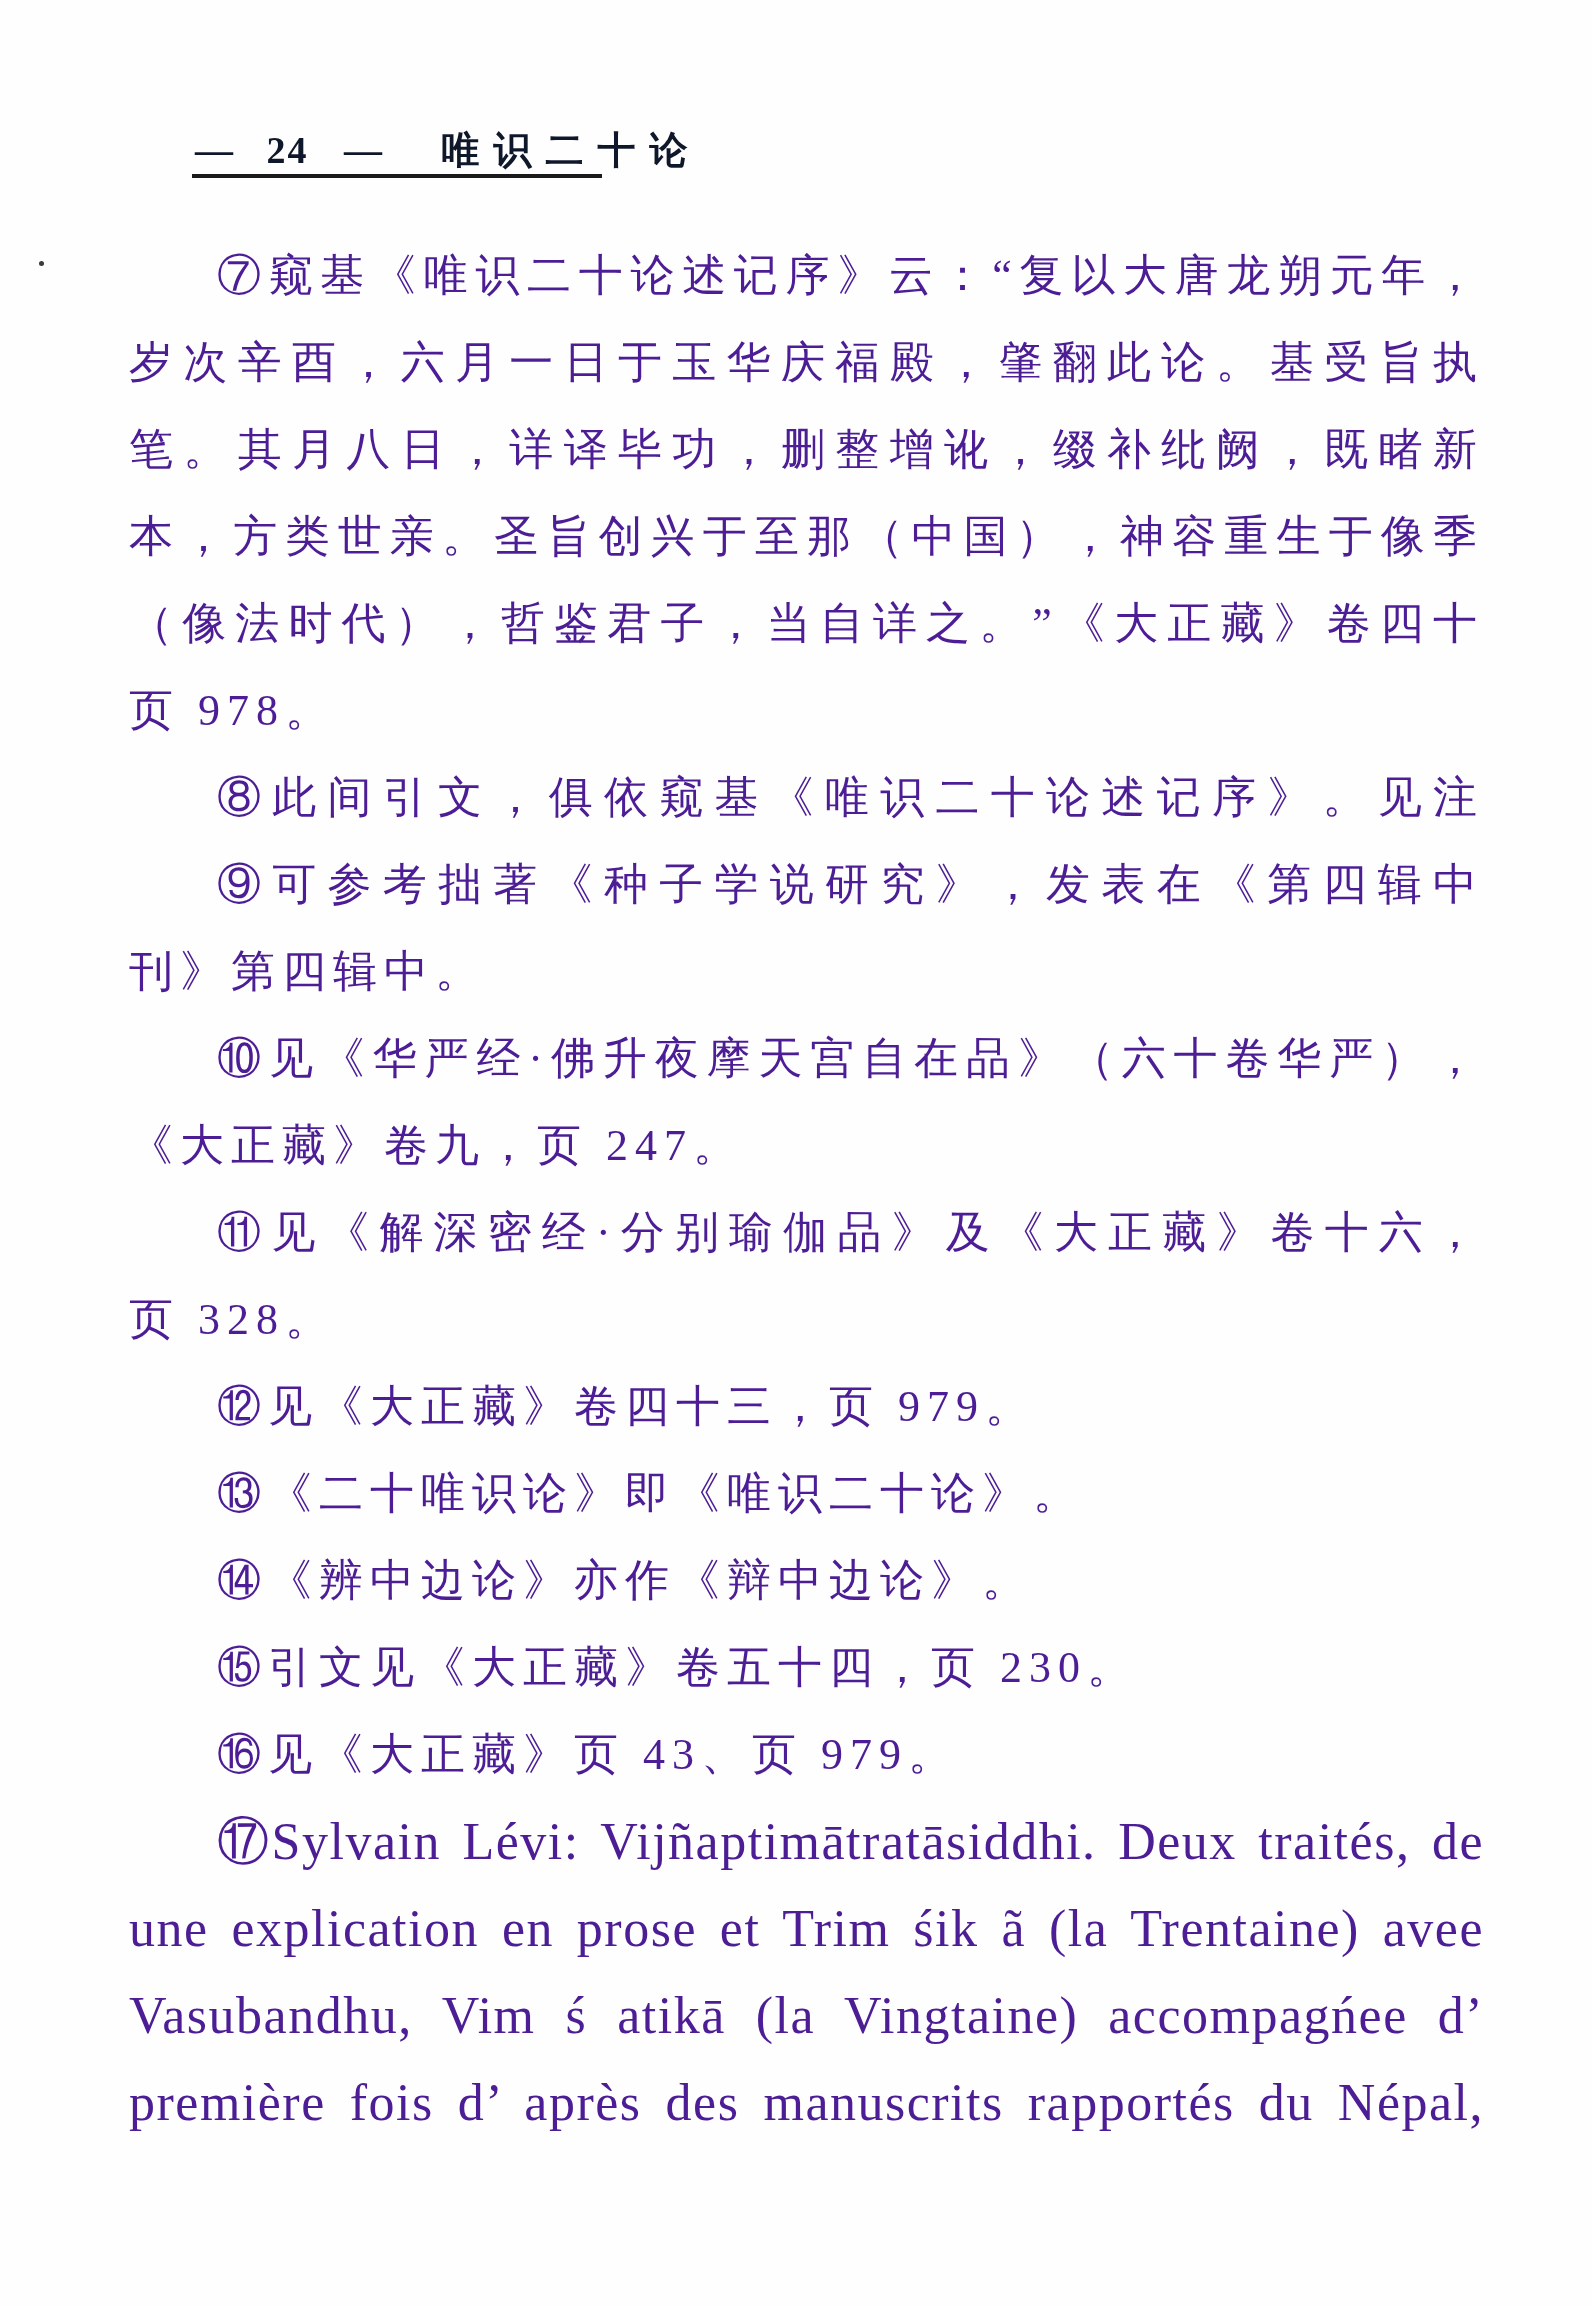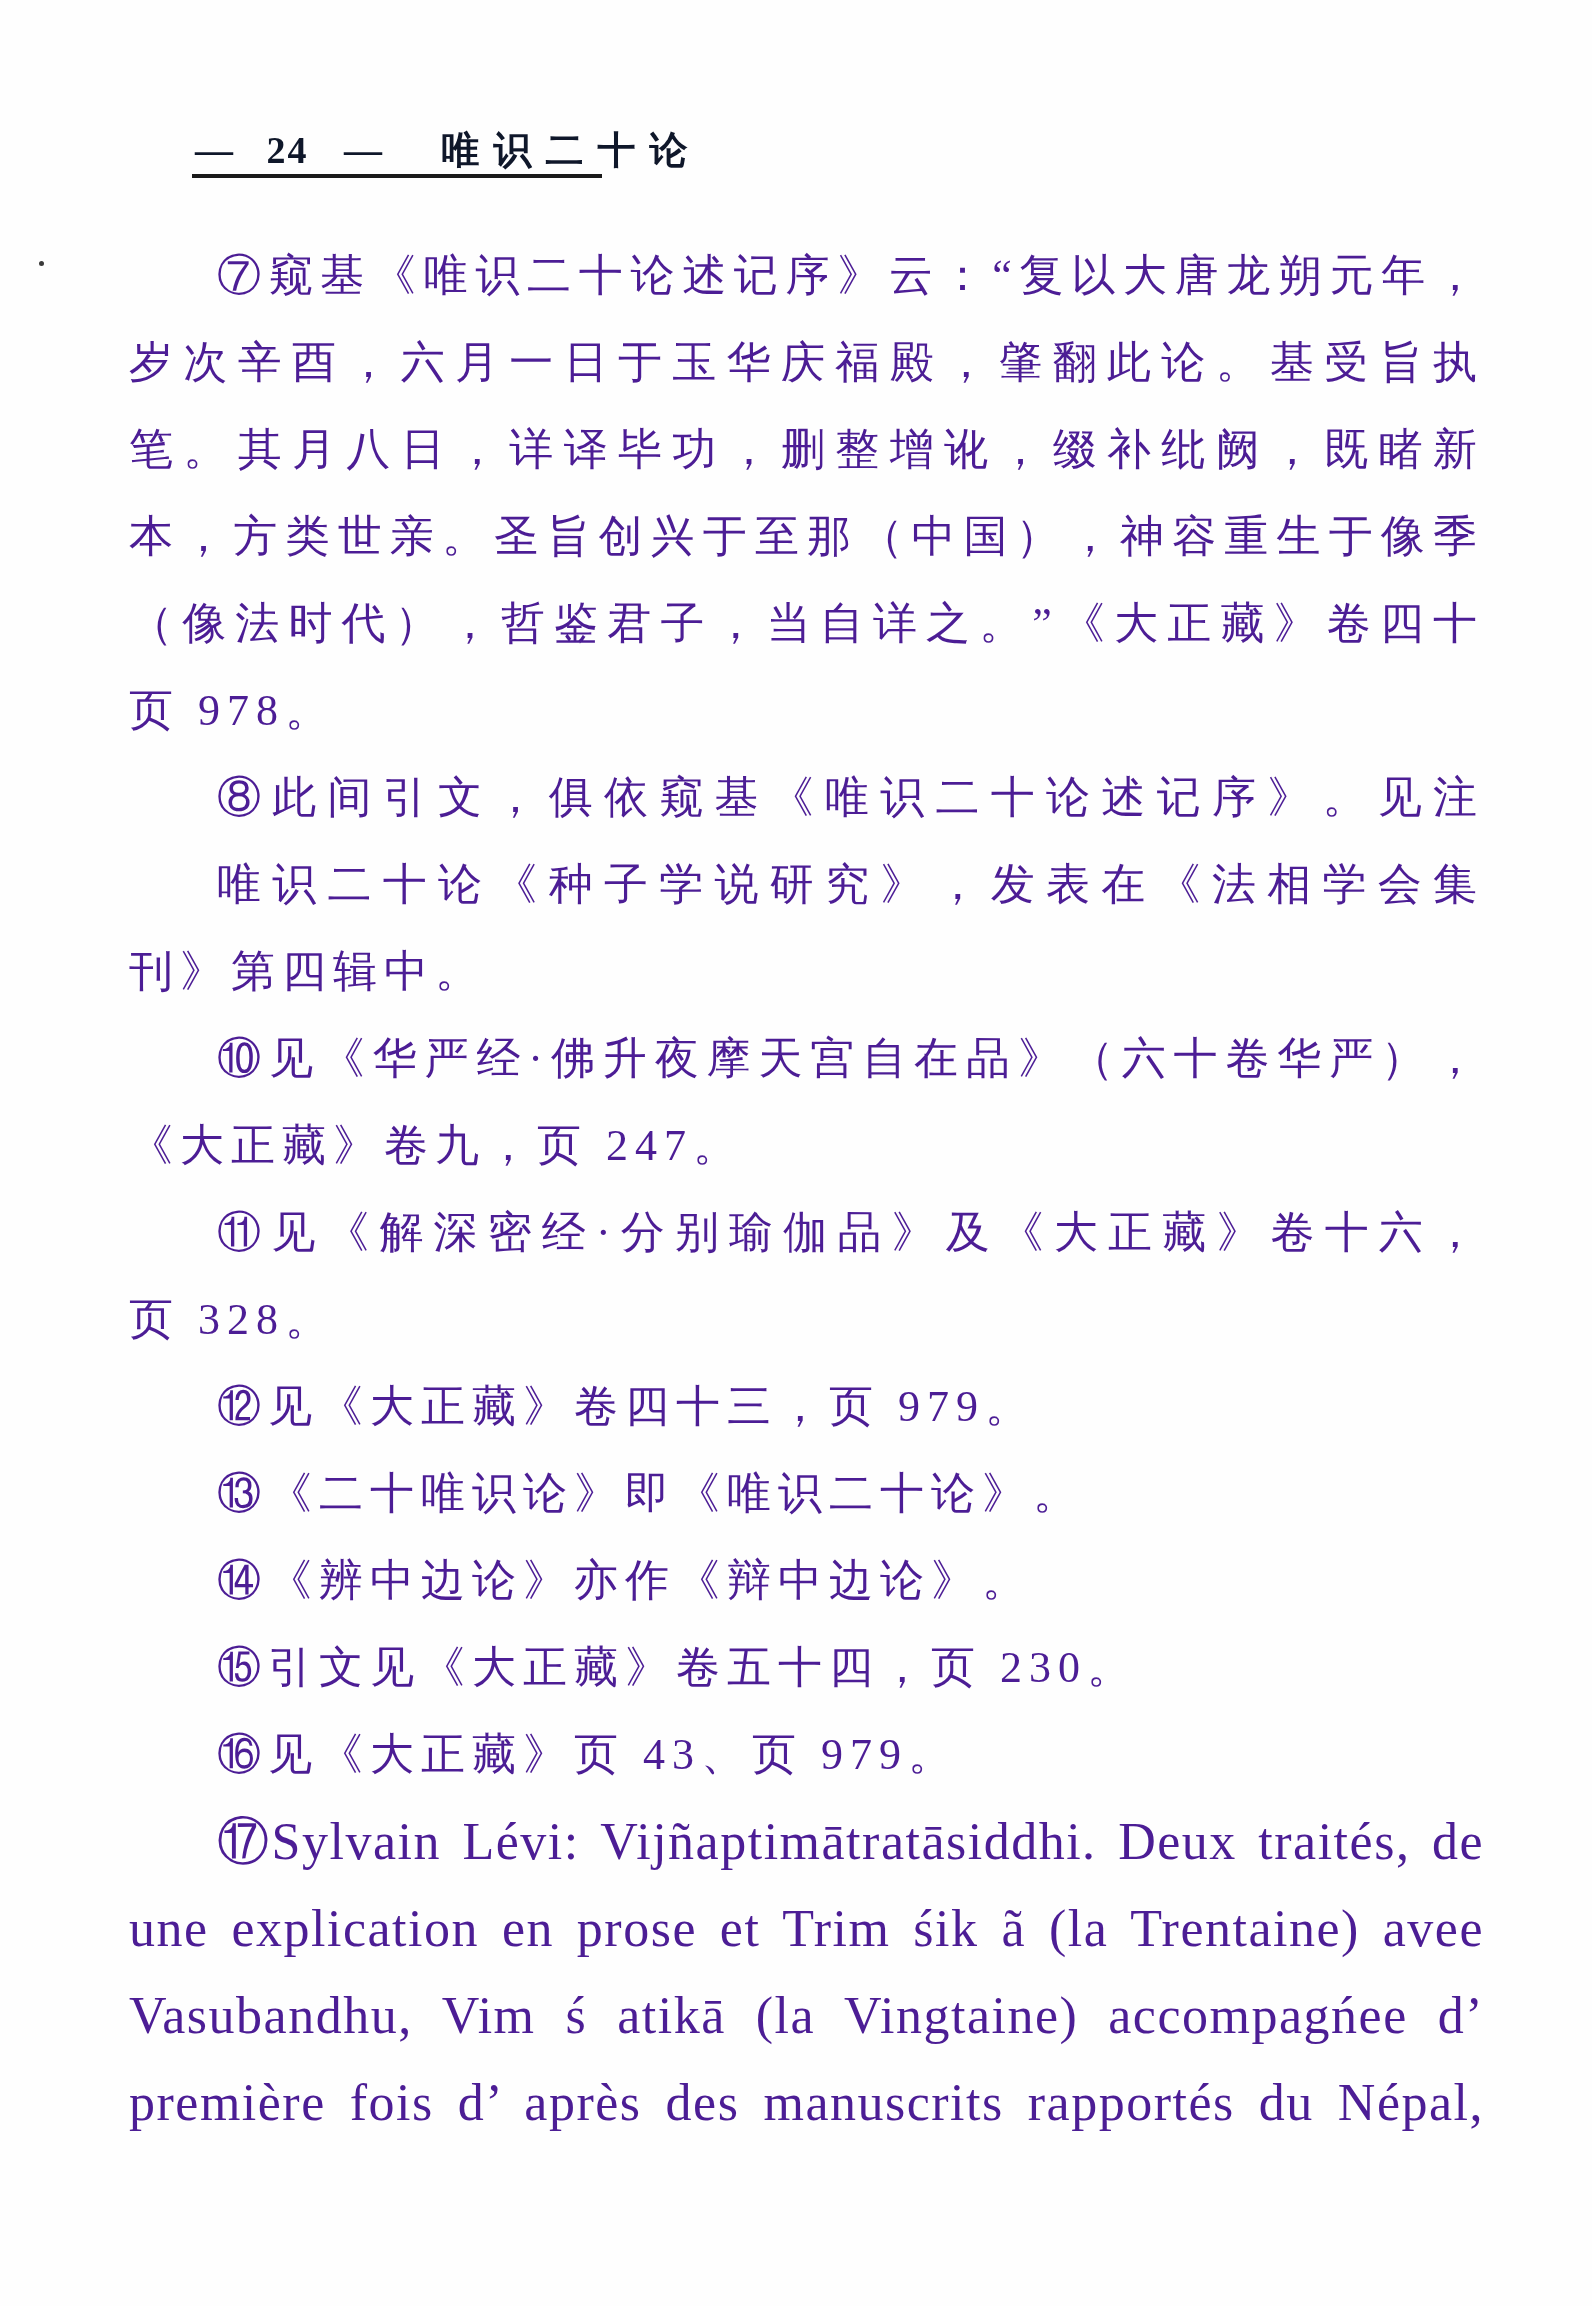--- a/index.html
+++ b/index.html
@@ -101,21 +101,21 @@
   <div class="head-rule"></div>
 
   <div class="page-body">
       <div class="line just ind">⑦窥基《唯识二十论述记序》云：“复以大唐龙朔元年，</div>
       <div class="line just">岁次辛酉，六月一日于玉华庆福殿，肇翻此论。基受旨执</div>
       <div class="line just">笔。其月八日，详译毕功，删整增讹，缀补纰阙，既睹新</div>
       <div class="line just">本，方类世亲。圣旨创兴于至那（中国），神容重生于像季</div>
       <div class="line just">（像法时代），哲鉴君子，当自详之。”《大正藏》卷四十三，</div>
       <div class="line">页 978。</div>
       <div class="line just ind">⑧此间引文，俱依窥基《唯识二十论述记序》。见注⑦。</div>
-      <div class="line just ind">唯识二十论《种子学说研究》，发表在《法相学会集</div>
+      <div class="line just ind">⑨可参考拙著《种子学说研究》，发表在《第四辑中</div>
       <div class="line">刊》第四辑中。</div>
       <div class="line just ind">⑩见《华严经·佛升夜摩天宫自在品》（六十卷华严），</div>
       <div class="line">《大正藏》卷九，页 247。</div>
       <div class="line just ind">⑪见《解深密经·分别瑜伽品》及《大正藏》卷十六，</div>
       <div class="line">页 328。</div>
       <div class="line ind">⑫见《大正藏》卷四十三，页 979。</div>
       <div class="line ind">⑬《二十唯识论》即《唯识二十论》。</div>
       <div class="line ind">⑭《辨中边论》亦作《辩中边论》。</div>
       <div class="line ind">⑮引文见《大正藏》卷五十四，页 230。</div>
       <div class="line ind">⑯见《大正藏》页 43、页 979。</div>

